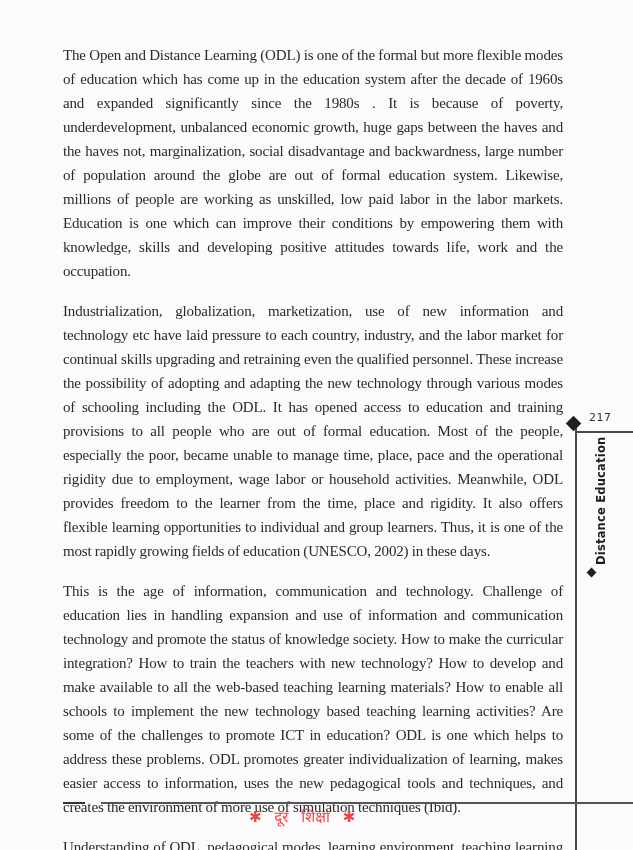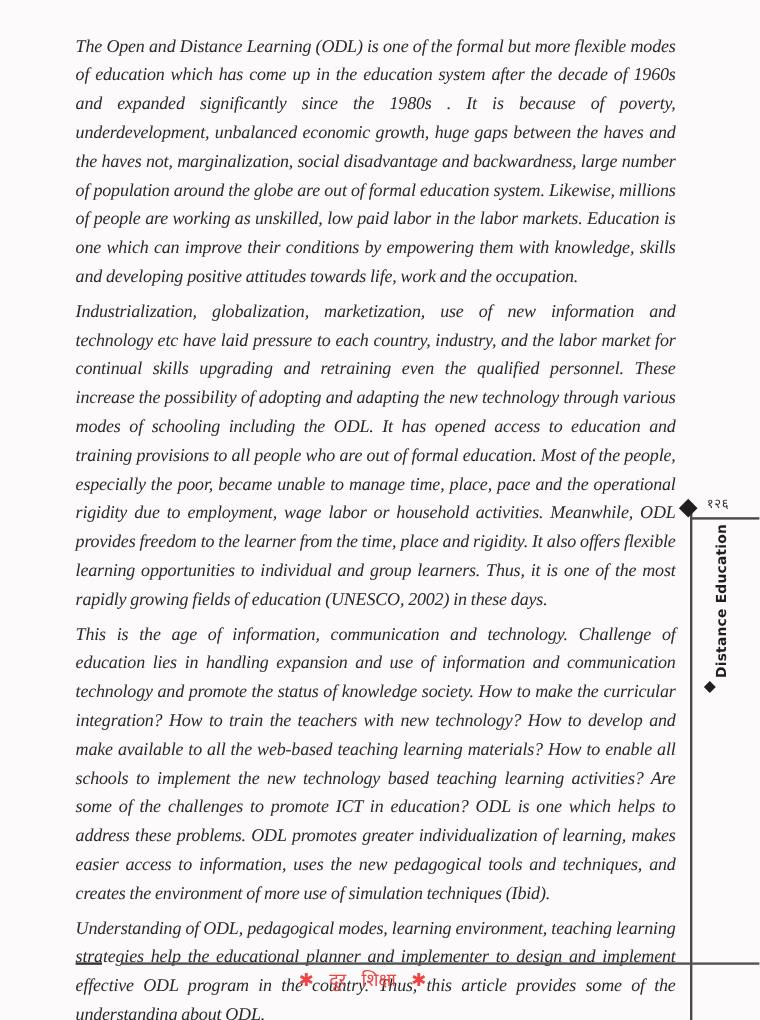--- a/index.html
+++ b/index.html
@@ -22,27 +22,26 @@
     width: 633px;
     height: 850px;
   }
   .content {
     position: absolute;
     left: 63px;
     top: 27px;
     width: 500px;
   }
   .para {
-    margin: 0 0 5px 0;
+    margin: 16px 0 5px 0;
     font-size: 15px;
     line-height: 24px;
     text-align: justify;
     letter-spacing: -0.15px;
     word-spacing: -0.3px;
-    font-style: italic;
   }
   .side-rule {
     position: absolute;
     left: 575px;
     top: 419px;
     width: 2px;
     height: 431px;
     background: #4a4a4a;
   }
   .header-rule {
@@ -132,21 +131,21 @@
     <p class="para">The Open and Distance Learning (ODL) is one of the formal but more flexible modes of education which has come up in the education system after the decade of 1960s and expanded significantly since the 1980s . It is because of poverty, underdevelopment, unbalanced economic growth, huge gaps between the haves and the haves not, marginalization, social disadvantage and backwardness, large number of population around the globe are out of formal education system. Likewise, millions of people are working as unskilled, low paid labor in the labor markets. Education is one which can improve their conditions by empowering them with knowledge, skills and developing positive attitudes towards life, work and the occupation.</p>
     <p class="para">Industrialization, globalization, marketization, use of new information and technology etc have laid pressure to each country, industry, and the labor market for continual skills upgrading and retraining even the qualified personnel. These increase the possibility of adopting and adapting the new technology through various modes of schooling including the ODL. It has opened access to education and training provisions to all people who are out of formal education. Most of the people, especially the poor, became unable to manage time, place, pace and the operational rigidity due to employment, wage labor or household activities. Meanwhile, ODL provides freedom to the learner from the time, place and rigidity. It also offers flexible learning opportunities to individual and group learners. Thus, it is one of the most rapidly growing fields of education (UNESCO, 2002) in these days.</p>
     <p class="para">This is the age of information, communication and technology. Challenge of education lies in handling expansion and use of information and communication technology and promote the status of knowledge society. How to make the curricular integration? How to train the teachers with new technology? How to develop and make available to all the web-based teaching learning materials? How to enable all schools to implement the new technology based teaching learning activities? Are some of the challenges to promote ICT in education? ODL is one which helps to address these problems. ODL promotes greater individualization of learning, makes easier access to information, uses the new pedagogical tools and techniques, and creates the environment of more use of simulation techniques (Ibid).</p>
     <p class="para">Understanding of ODL, pedagogical modes, learning environment, teaching learning strategies help the educational planner and implementer to design and implement effective ODL program in the country. Thus, this article provides some of the understanding about ODL.</p>
 
   </div>
 
   <div class="side-rule"></div>
   <div class="header-rule"></div>
   <div class="header-diamond"></div>
-  <div class="page-number">१२६</div>
+  <div class="page-number">217</div>
 
   <div class="side-label">Distance Education</div>
   <div class="side-diamond"></div>
 
   <div class="footer-dash"></div>
   <div class="footer-rule"></div>
   <div class="footer-text">
     <span class="footer-star">✱</span>
     <span>दूर शिक्षा</span>
     <span class="footer-star">✱</span>

